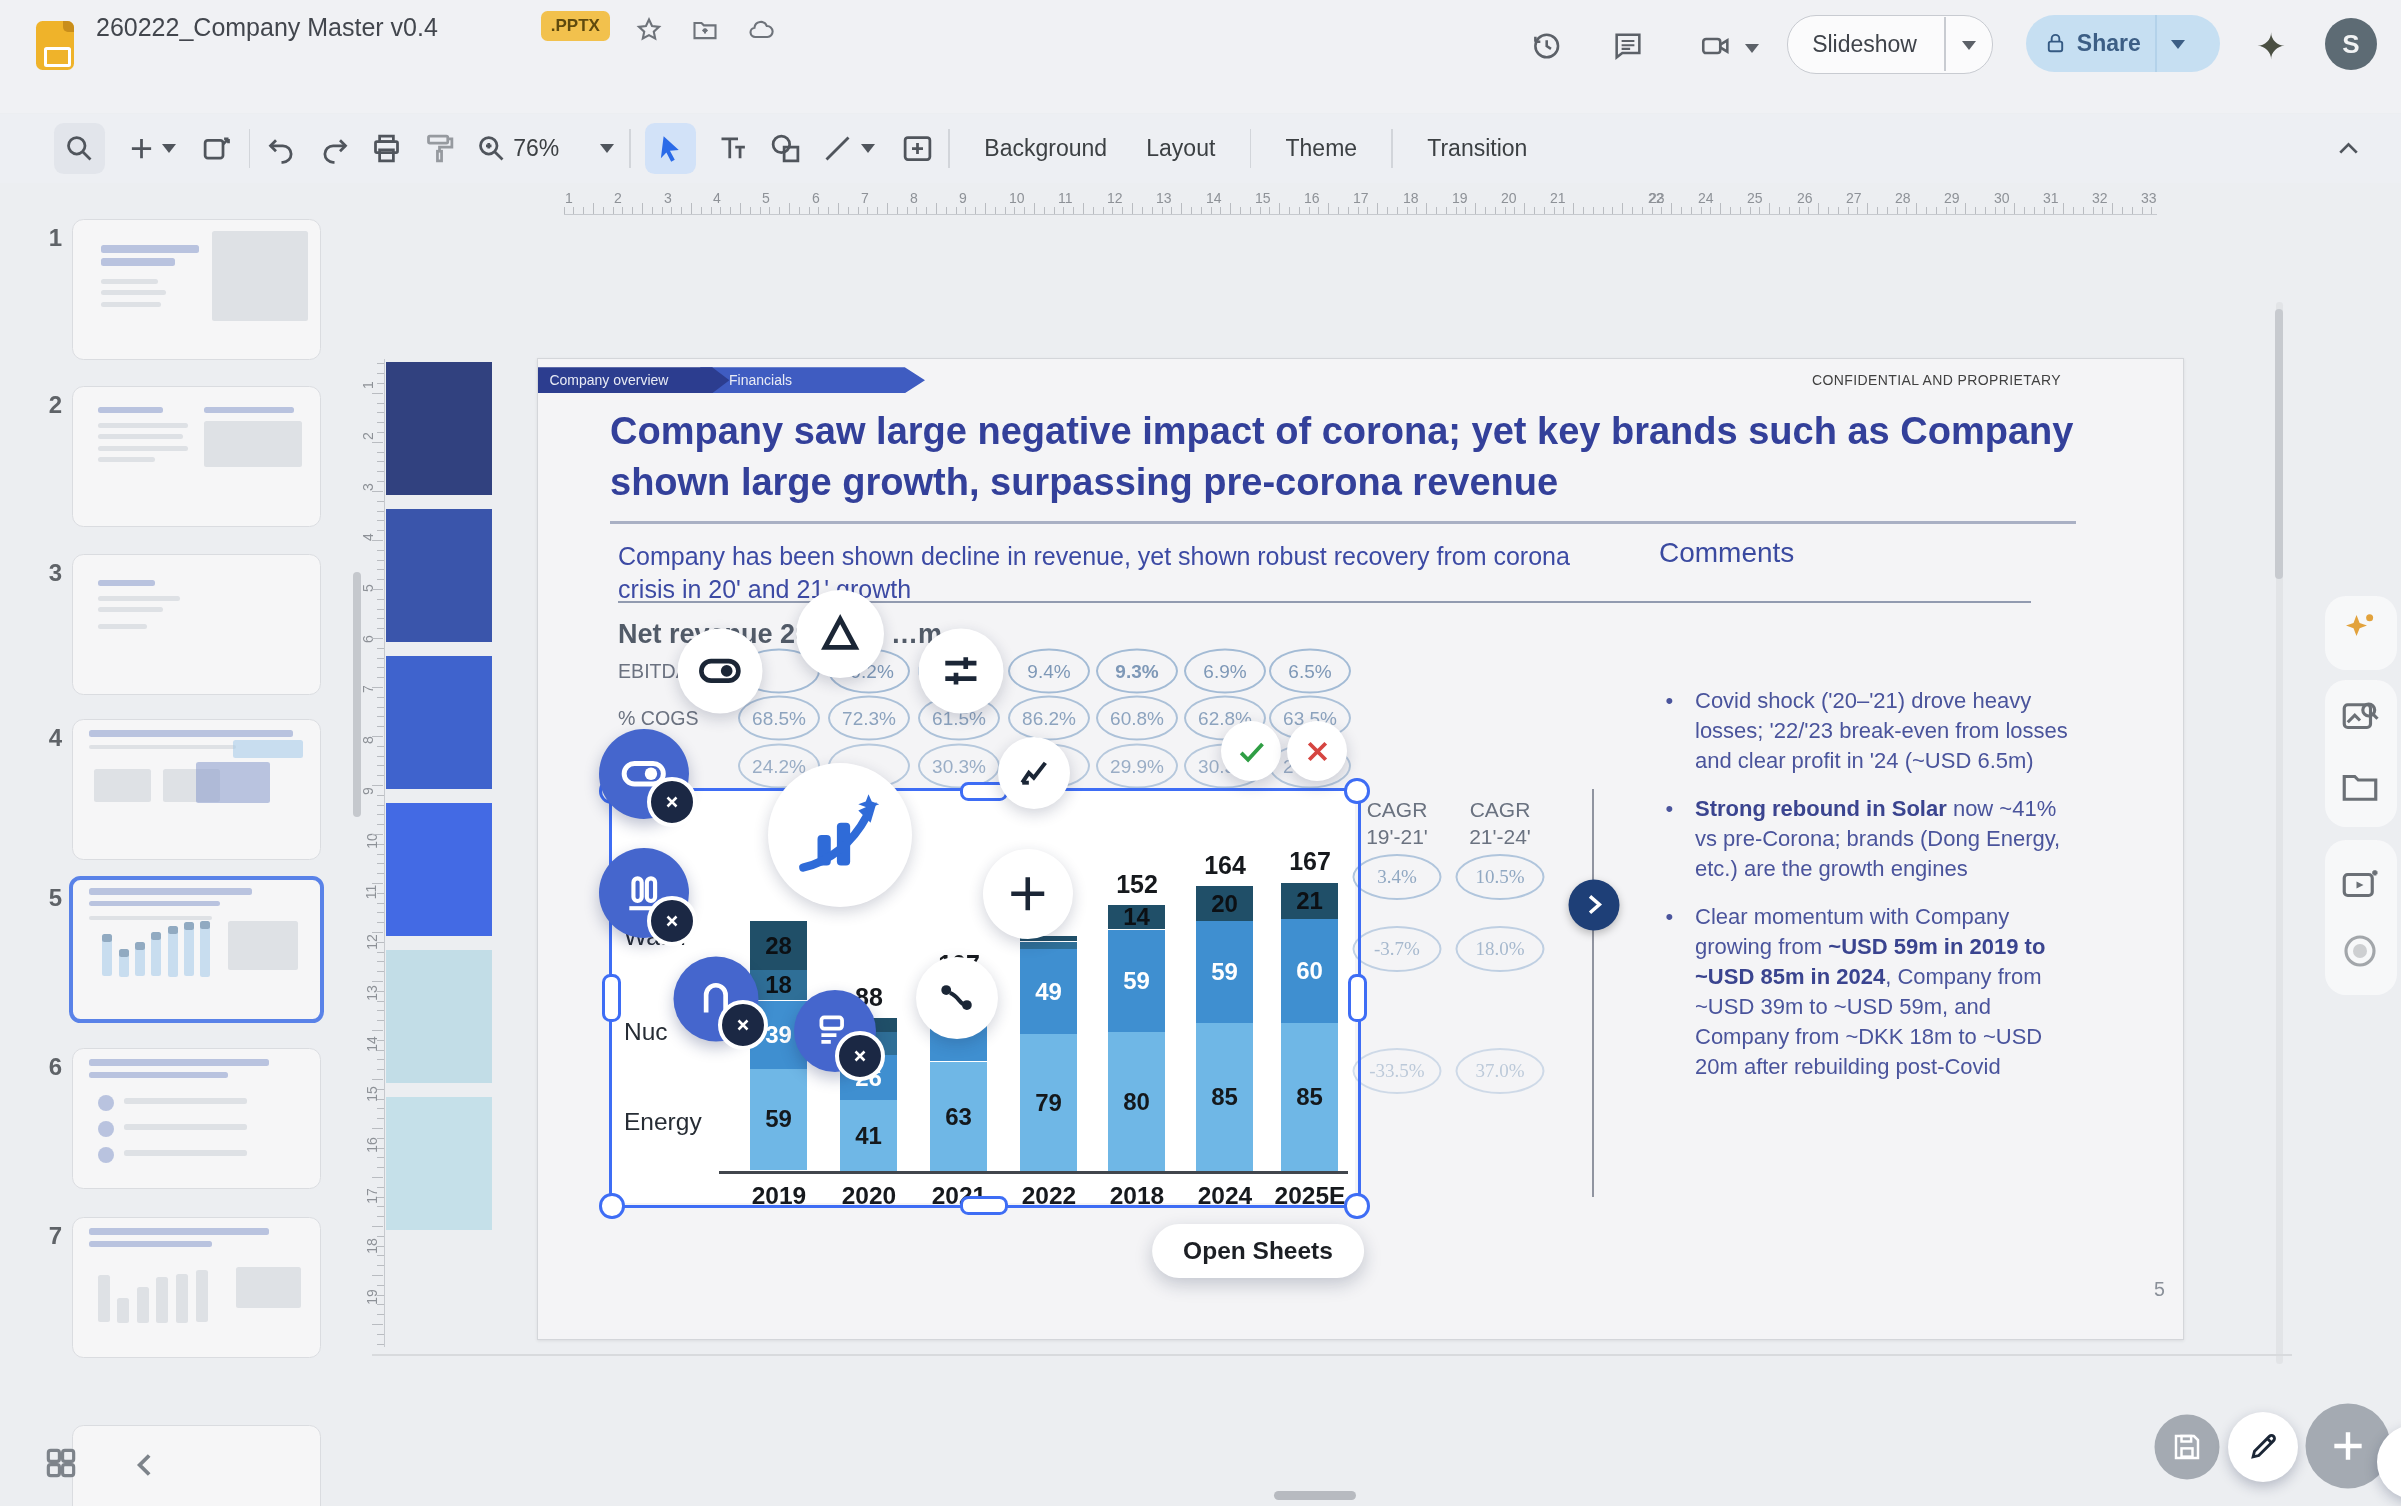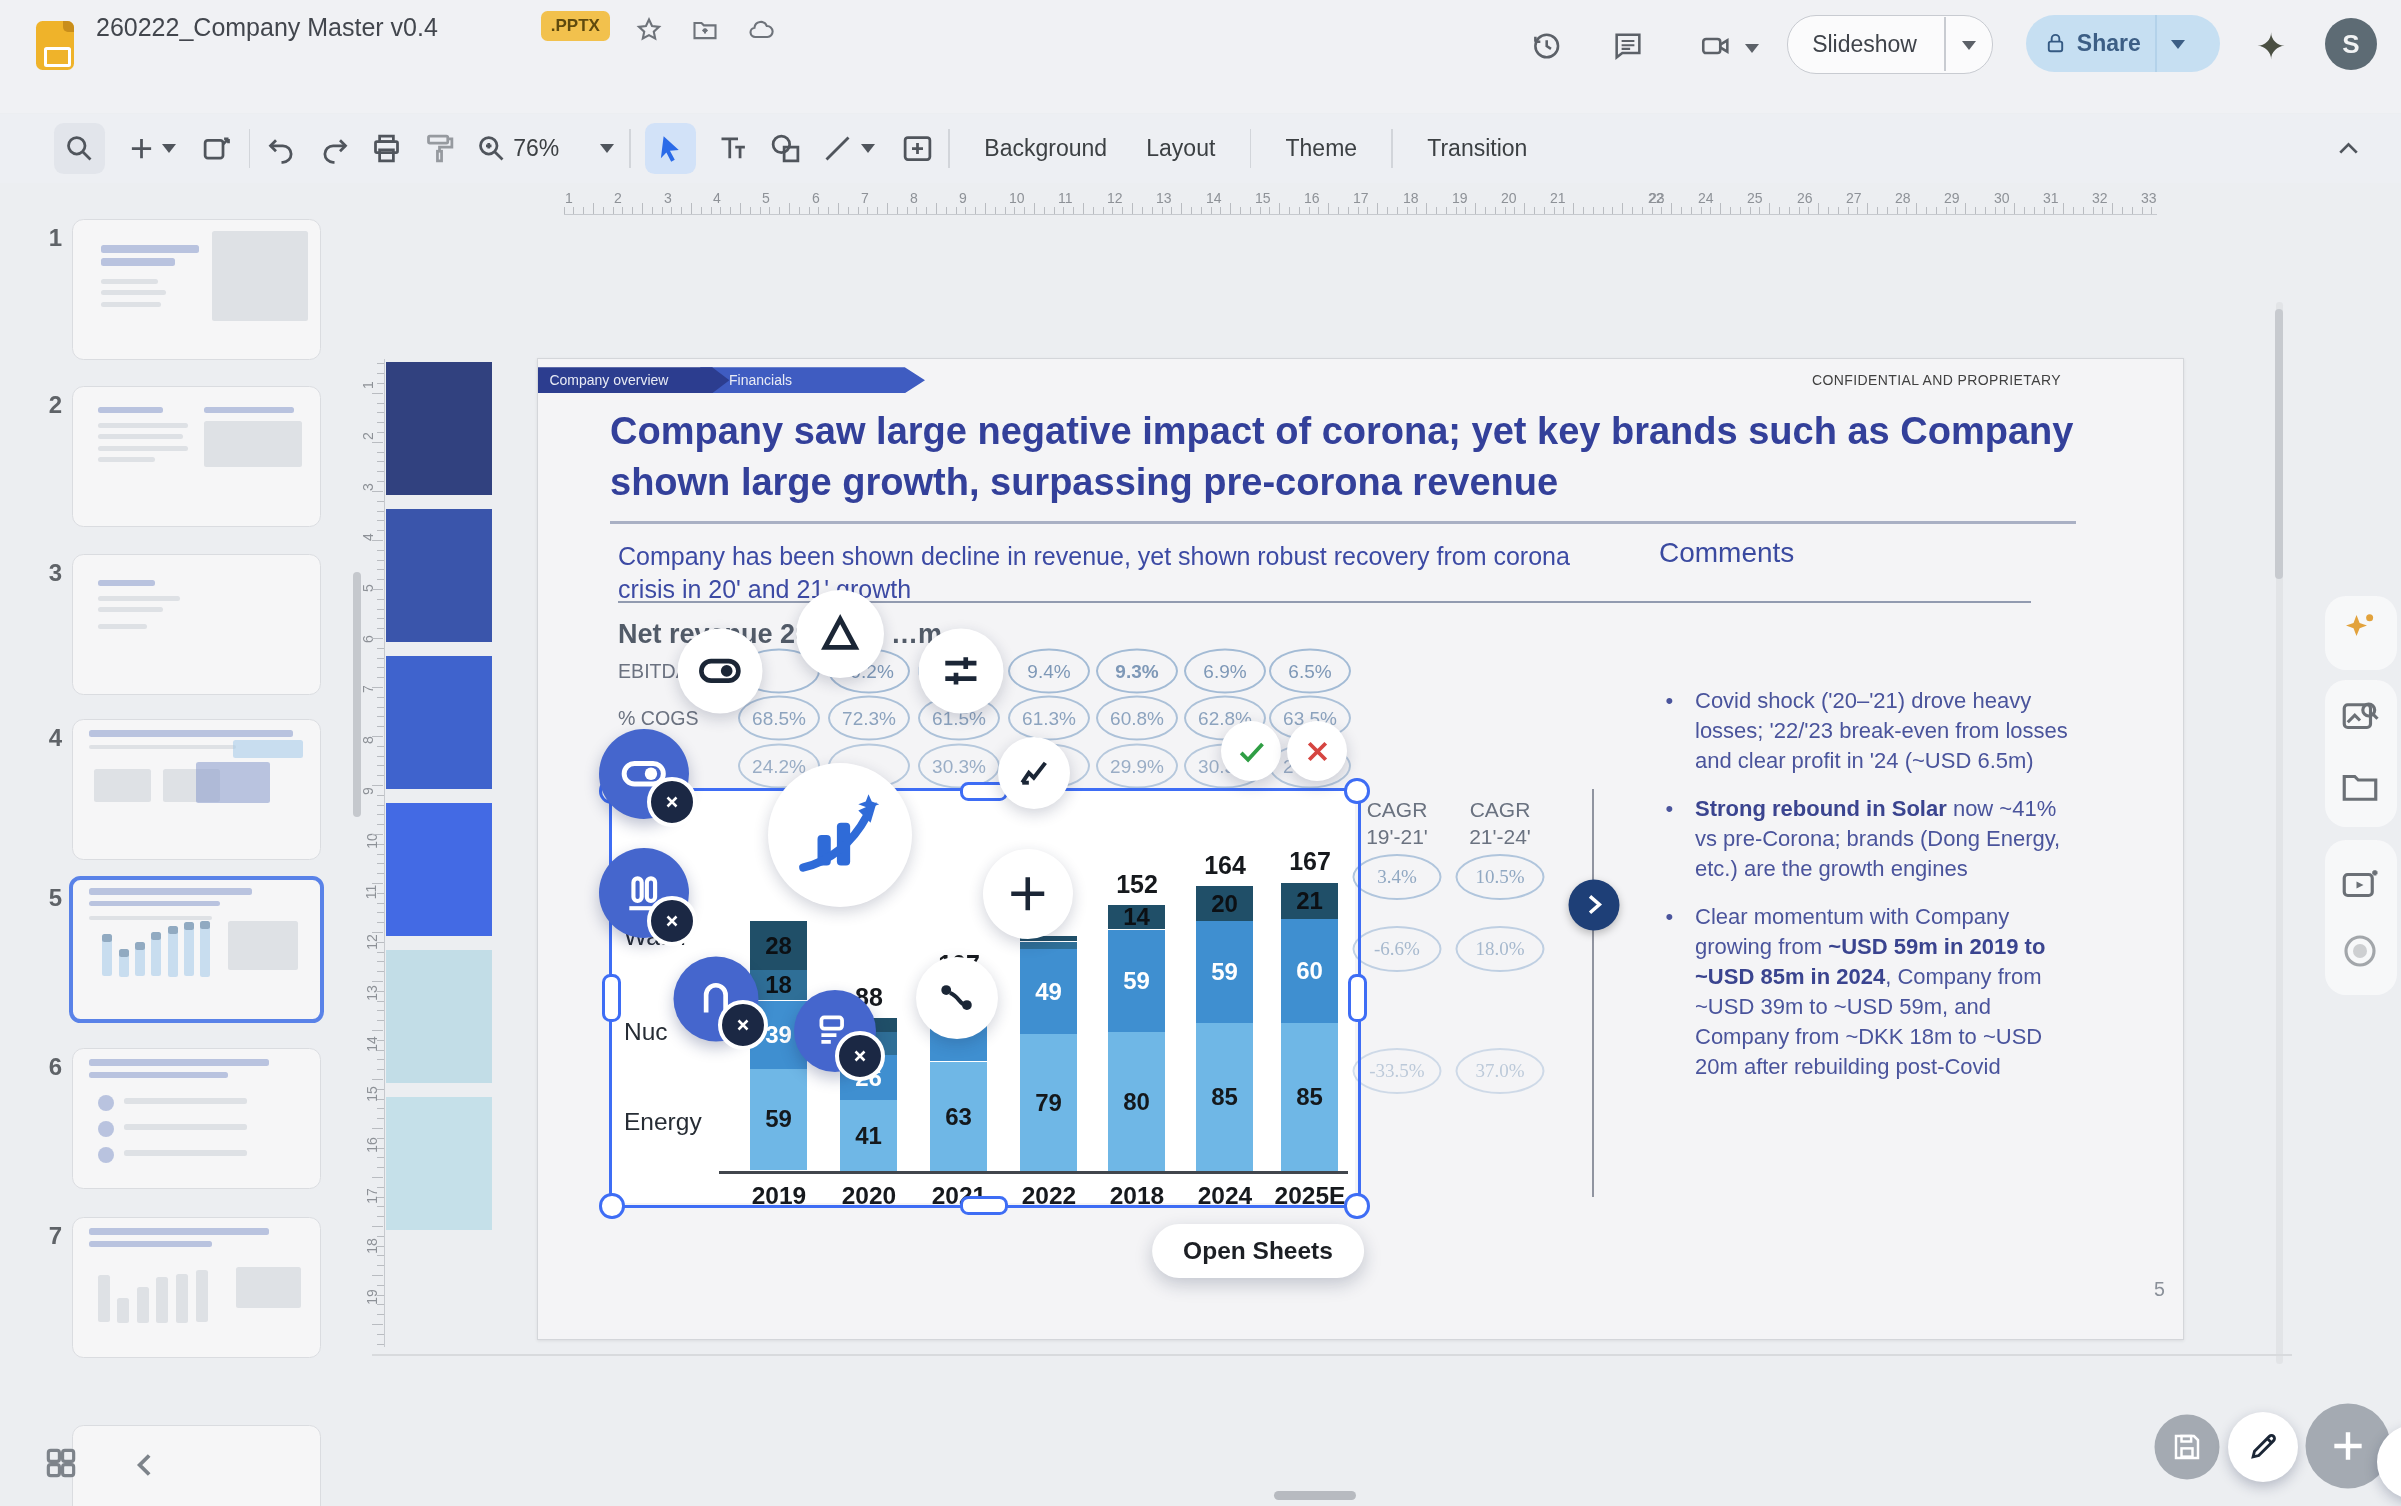--- a/index.html
+++ b/index.html
@@ -693,21 +693,21 @@
         <div class="oval" style="left: 331px; top: 312px; opacity: 1;">-9.2%</div>
         <div class="oval" style="left: 421px; top: 312px; opacity: 1;"></div>
         <div class="oval" style="left: 511px; top: 312px; opacity: 1;">9.4%</div>
         <div class="oval" style="left: 599px; top: 312px; opacity: 1; font-weight: bold;">9.3%</div>
         <div class="oval" style="left: 687px; top: 312px; opacity: 1;">6.9%</div>
         <div class="oval" style="left: 772px; top: 312px; opacity: 1;">6.5%</div>
         <div class="mrow-label" style="top: 359px;">% COGS</div>
         <div class="oval" style="left: 241px; top: 359px; opacity: 0.88;">68.5%</div>
         <div class="oval" style="left: 331px; top: 359px; opacity: 0.88;">72.3%</div>
         <div class="oval" style="left: 421px; top: 359px; opacity: 0.88;">61.5%</div>
-        <div class="oval" style="left: 511px; top: 359px; opacity: 0.88;">61.3%</div>
+        <div class="oval" style="left: 511px; top: 359px; opacity: 0.88;">86.2%</div>
         <div class="oval" style="left: 599px; top: 359px; opacity: 0.88;">60.8%</div>
         <div class="oval" style="left: 687px; top: 359px; opacity: 0.88;">62.8%</div>
         <div class="oval" style="left: 772px; top: 359px; opacity: 0.88;">63.5%</div>
         <div class="oval" style="left: 241px; top: 407px; opacity: 0.76;">24.2%</div>
         <div class="oval" style="left: 331px; top: 407px; opacity: 0.76;"></div>
         <div class="oval" style="left: 421px; top: 407px; opacity: 0.76;">30.3%</div>
         <div class="oval" style="left: 511px; top: 407px; opacity: 0.76;"></div>
         <div class="oval" style="left: 599px; top: 407px; opacity: 0.76;">29.9%</div>
         <div class="oval" style="left: 687px; top: 407px; opacity: 0.76;">30.3%</div>
         <div class="oval" style="left: 772px; top: 407px; opacity: 0.76;">29.8%</div>
@@ -753,21 +753,21 @@
         <div class="bar-total" style="left: 772px; top: 517px;">167</div>
         <div class="year-lbl" style="left: 772px; top: 823px;">2025E</div>
         <div class="series-lbl" style="top: 578px;">Water</div>
         <div class="series-lbl" style="top: 673px;">Nuc</div>
         <div class="series-lbl" style="top: 763px;">Energy</div>
       </div>
     <div id="cagr-divider"></div>
     <div id="cagr">
         <div class="cagr-head" style="left: 859px;">CAGR<br>19'-21'</div>
         <div class="cagr-oval" style="left: 859px; top: 518px; opacity: 0.9;">3.4%</div>
-        <div class="cagr-oval" style="left: 859px; top: 590px; opacity: 0.7;">-6.6%</div>
+        <div class="cagr-oval" style="left: 859px; top: 590px; opacity: 0.7;">-3.7%</div>
         <div class="cagr-oval" style="left: 859px; top: 712px; opacity: 0.5;">-33.5%</div>
         <div class="cagr-head" style="left: 962px;">CAGR<br>21'-24'</div>
         <div class="cagr-oval" style="left: 962px; top: 518px; opacity: 0.9;">10.5%</div>
         <div class="cagr-oval" style="left: 962px; top: 590px; opacity: 0.7;">18.0%</div>
         <div class="cagr-oval" style="left: 962px; top: 712px; opacity: 0.5;">37.0%</div>
       </div>
     <div id="comments-head">Comments</div>
     <div id="comments-list">
         <div class="cbullet"><span>Covid shock ('20–'21) drove heavy losses; '22/'23 break-even from losses and clear profit in '24 (~USD 6.5m)</span></div>
         <div class="cbullet"><b>Strong rebound in Solar</b><span> now ~41% vs pre-Corona; brands (Dong Energy, etc.) are the growth engines</span></div>

